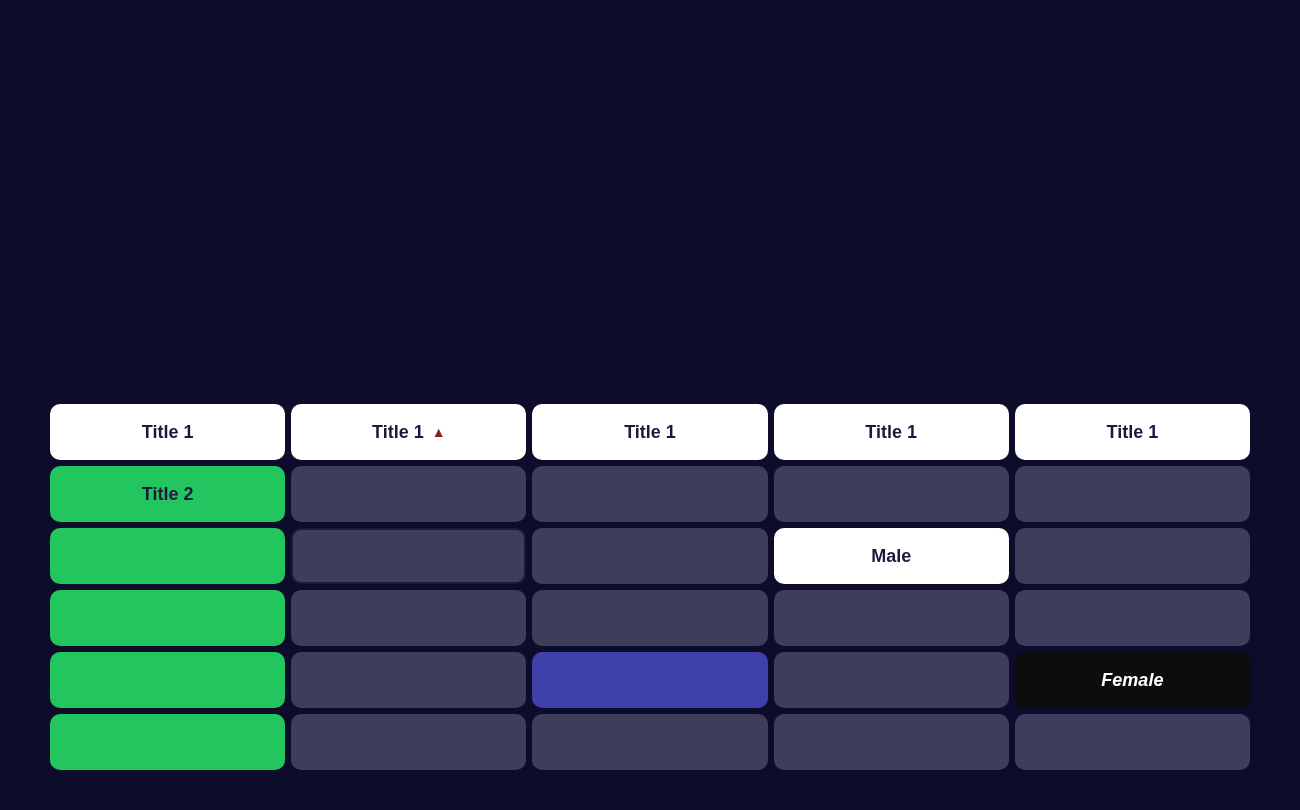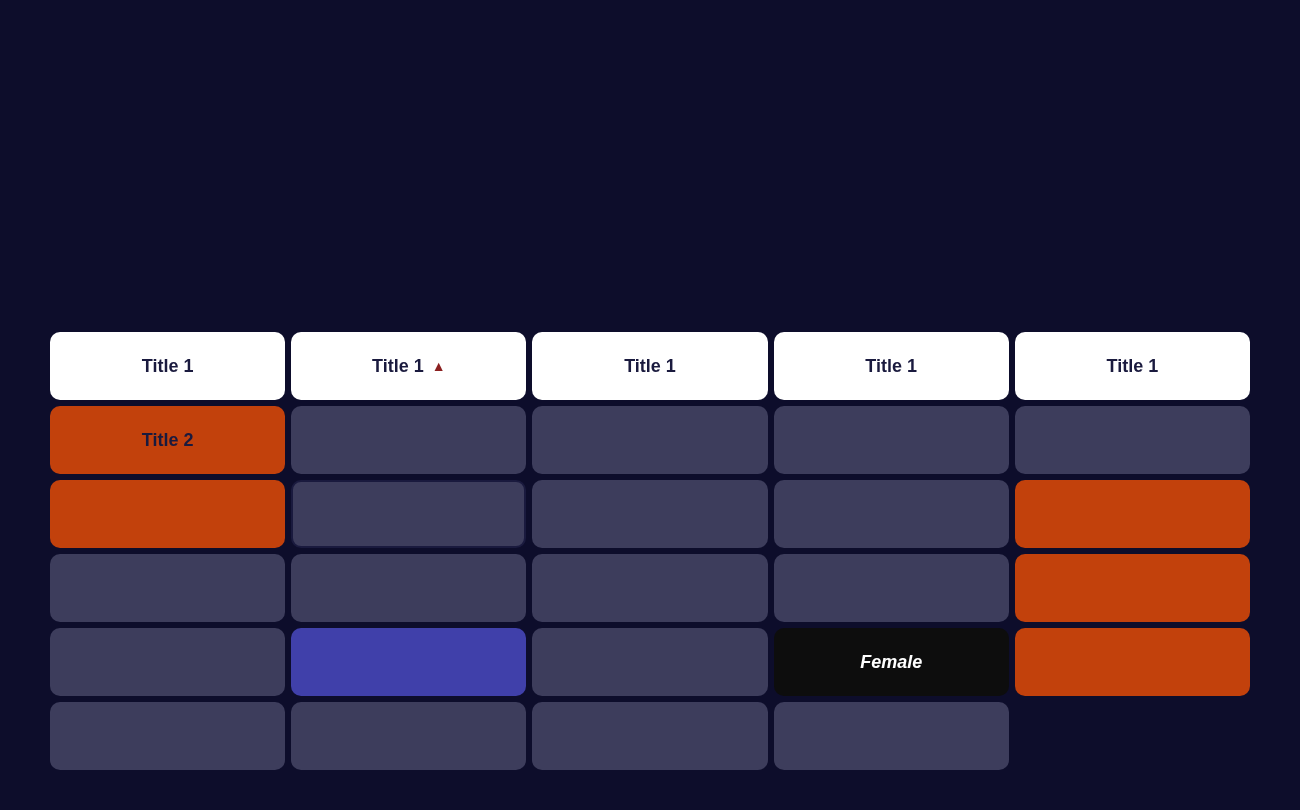--- a/index.html
+++ b/index.html
@@ -26,31 +26,31 @@
     }
 
     .table-grid {
       display: grid;
       grid-template-columns: repeat(5, 1fr);
       gap: 6px;
     }
 
     .cell {
       border-radius: 10px;
-      height: 68px;
+      height: 56px;
       display: flex;
       align-items: center;
       justify-content: center;
       font-family: 'Arial', sans-serif;
       font-size: 18px;
       font-weight: 700;
     }
 
     .cell-white {
-      background-color: #c2410c;
+      background-color: #22c55e;
       color: #1a1a3e;
       border: 2px solid transparent;
     }
 
     .cell-dark {
       background-color: #3d3d5c;
       color: #ffffff;
     }
 
     .cell-header {
@@ -124,20 +124,23 @@
       <span>Title 2</span>
     </div>
     <div class="cell cell-dark"></div>
     <div class="cell cell-dark"></div>
     <div class="cell cell-dark"></div>
     <div class="cell cell-dark"></div>
 
     <div class="cell cell-white"></div>
     <div class="cell cell-bordered"></div>
     <div class="cell cell-dark"></div>
+    <div class="cell cell-male">
+      <span>Male</span>
+    </div>
     <div class="cell cell-dark"></div>
 
     <div class="cell cell-white"></div>
     <div class="cell cell-dark"></div>
     <div class="cell cell-dark"></div>
     <div class="cell cell-dark"></div>
     <div class="cell cell-dark"></div>
 
     <div class="cell cell-white"></div>
     <div class="cell cell-dark"></div>

